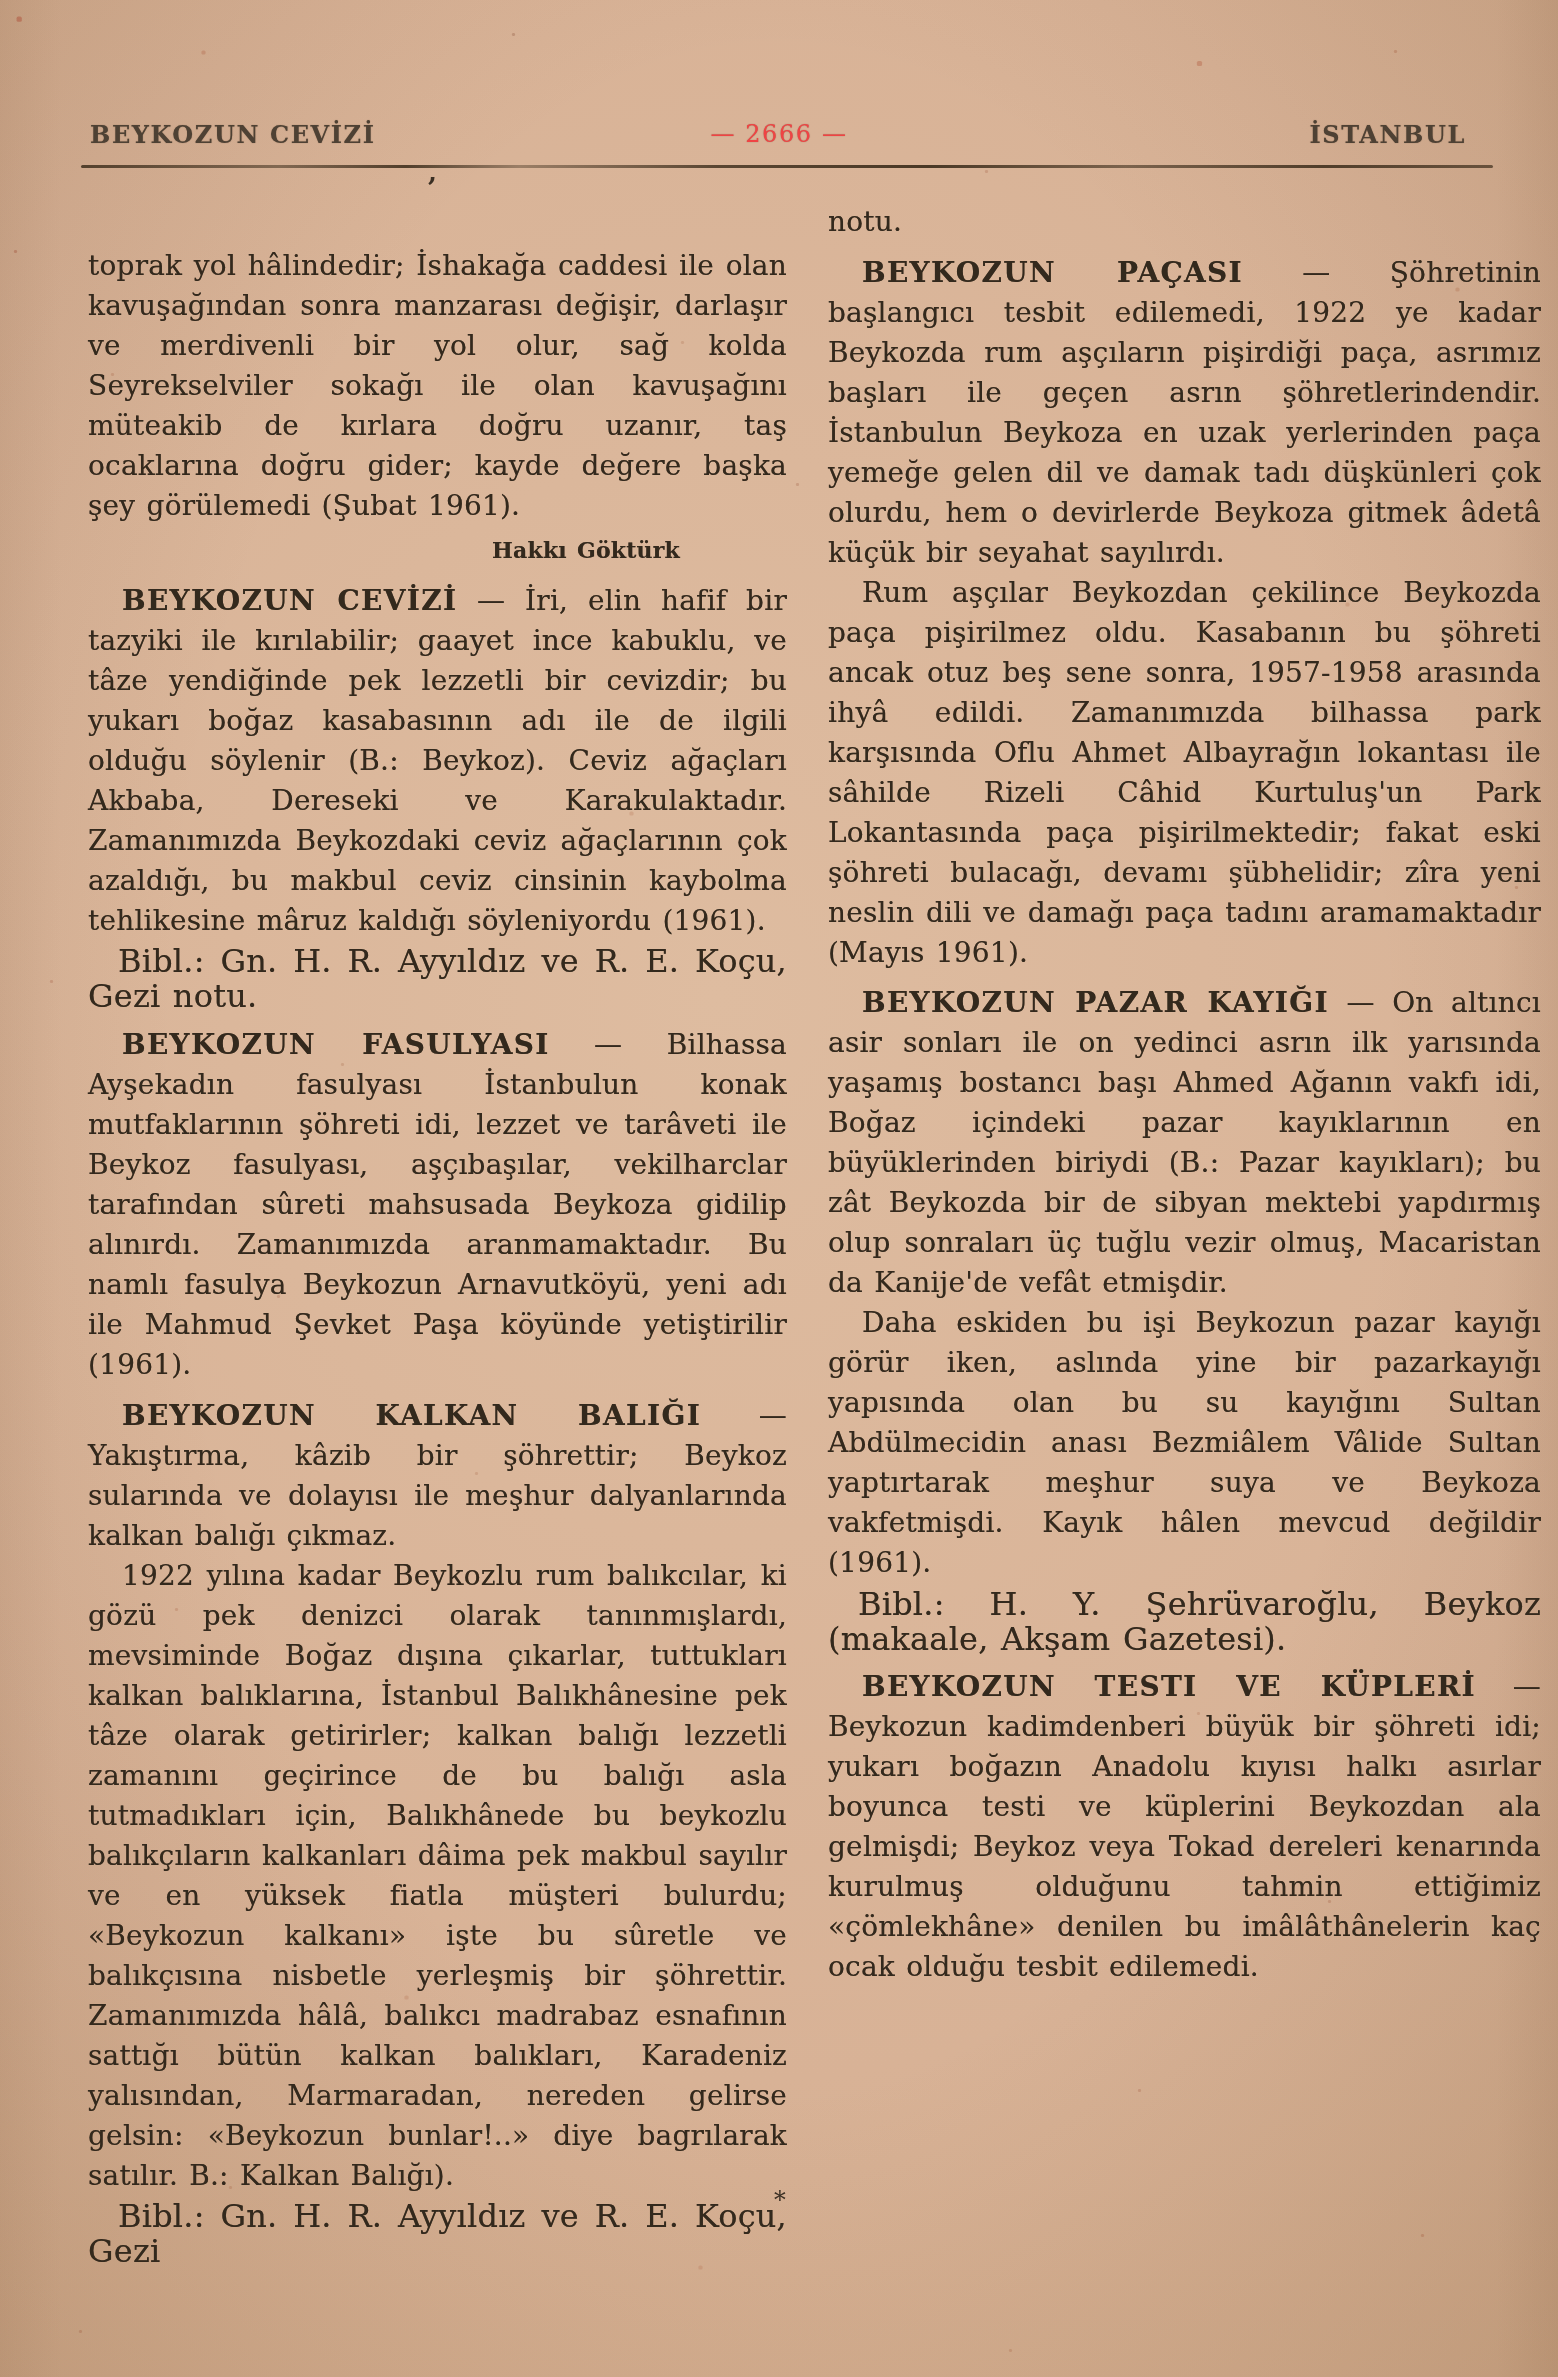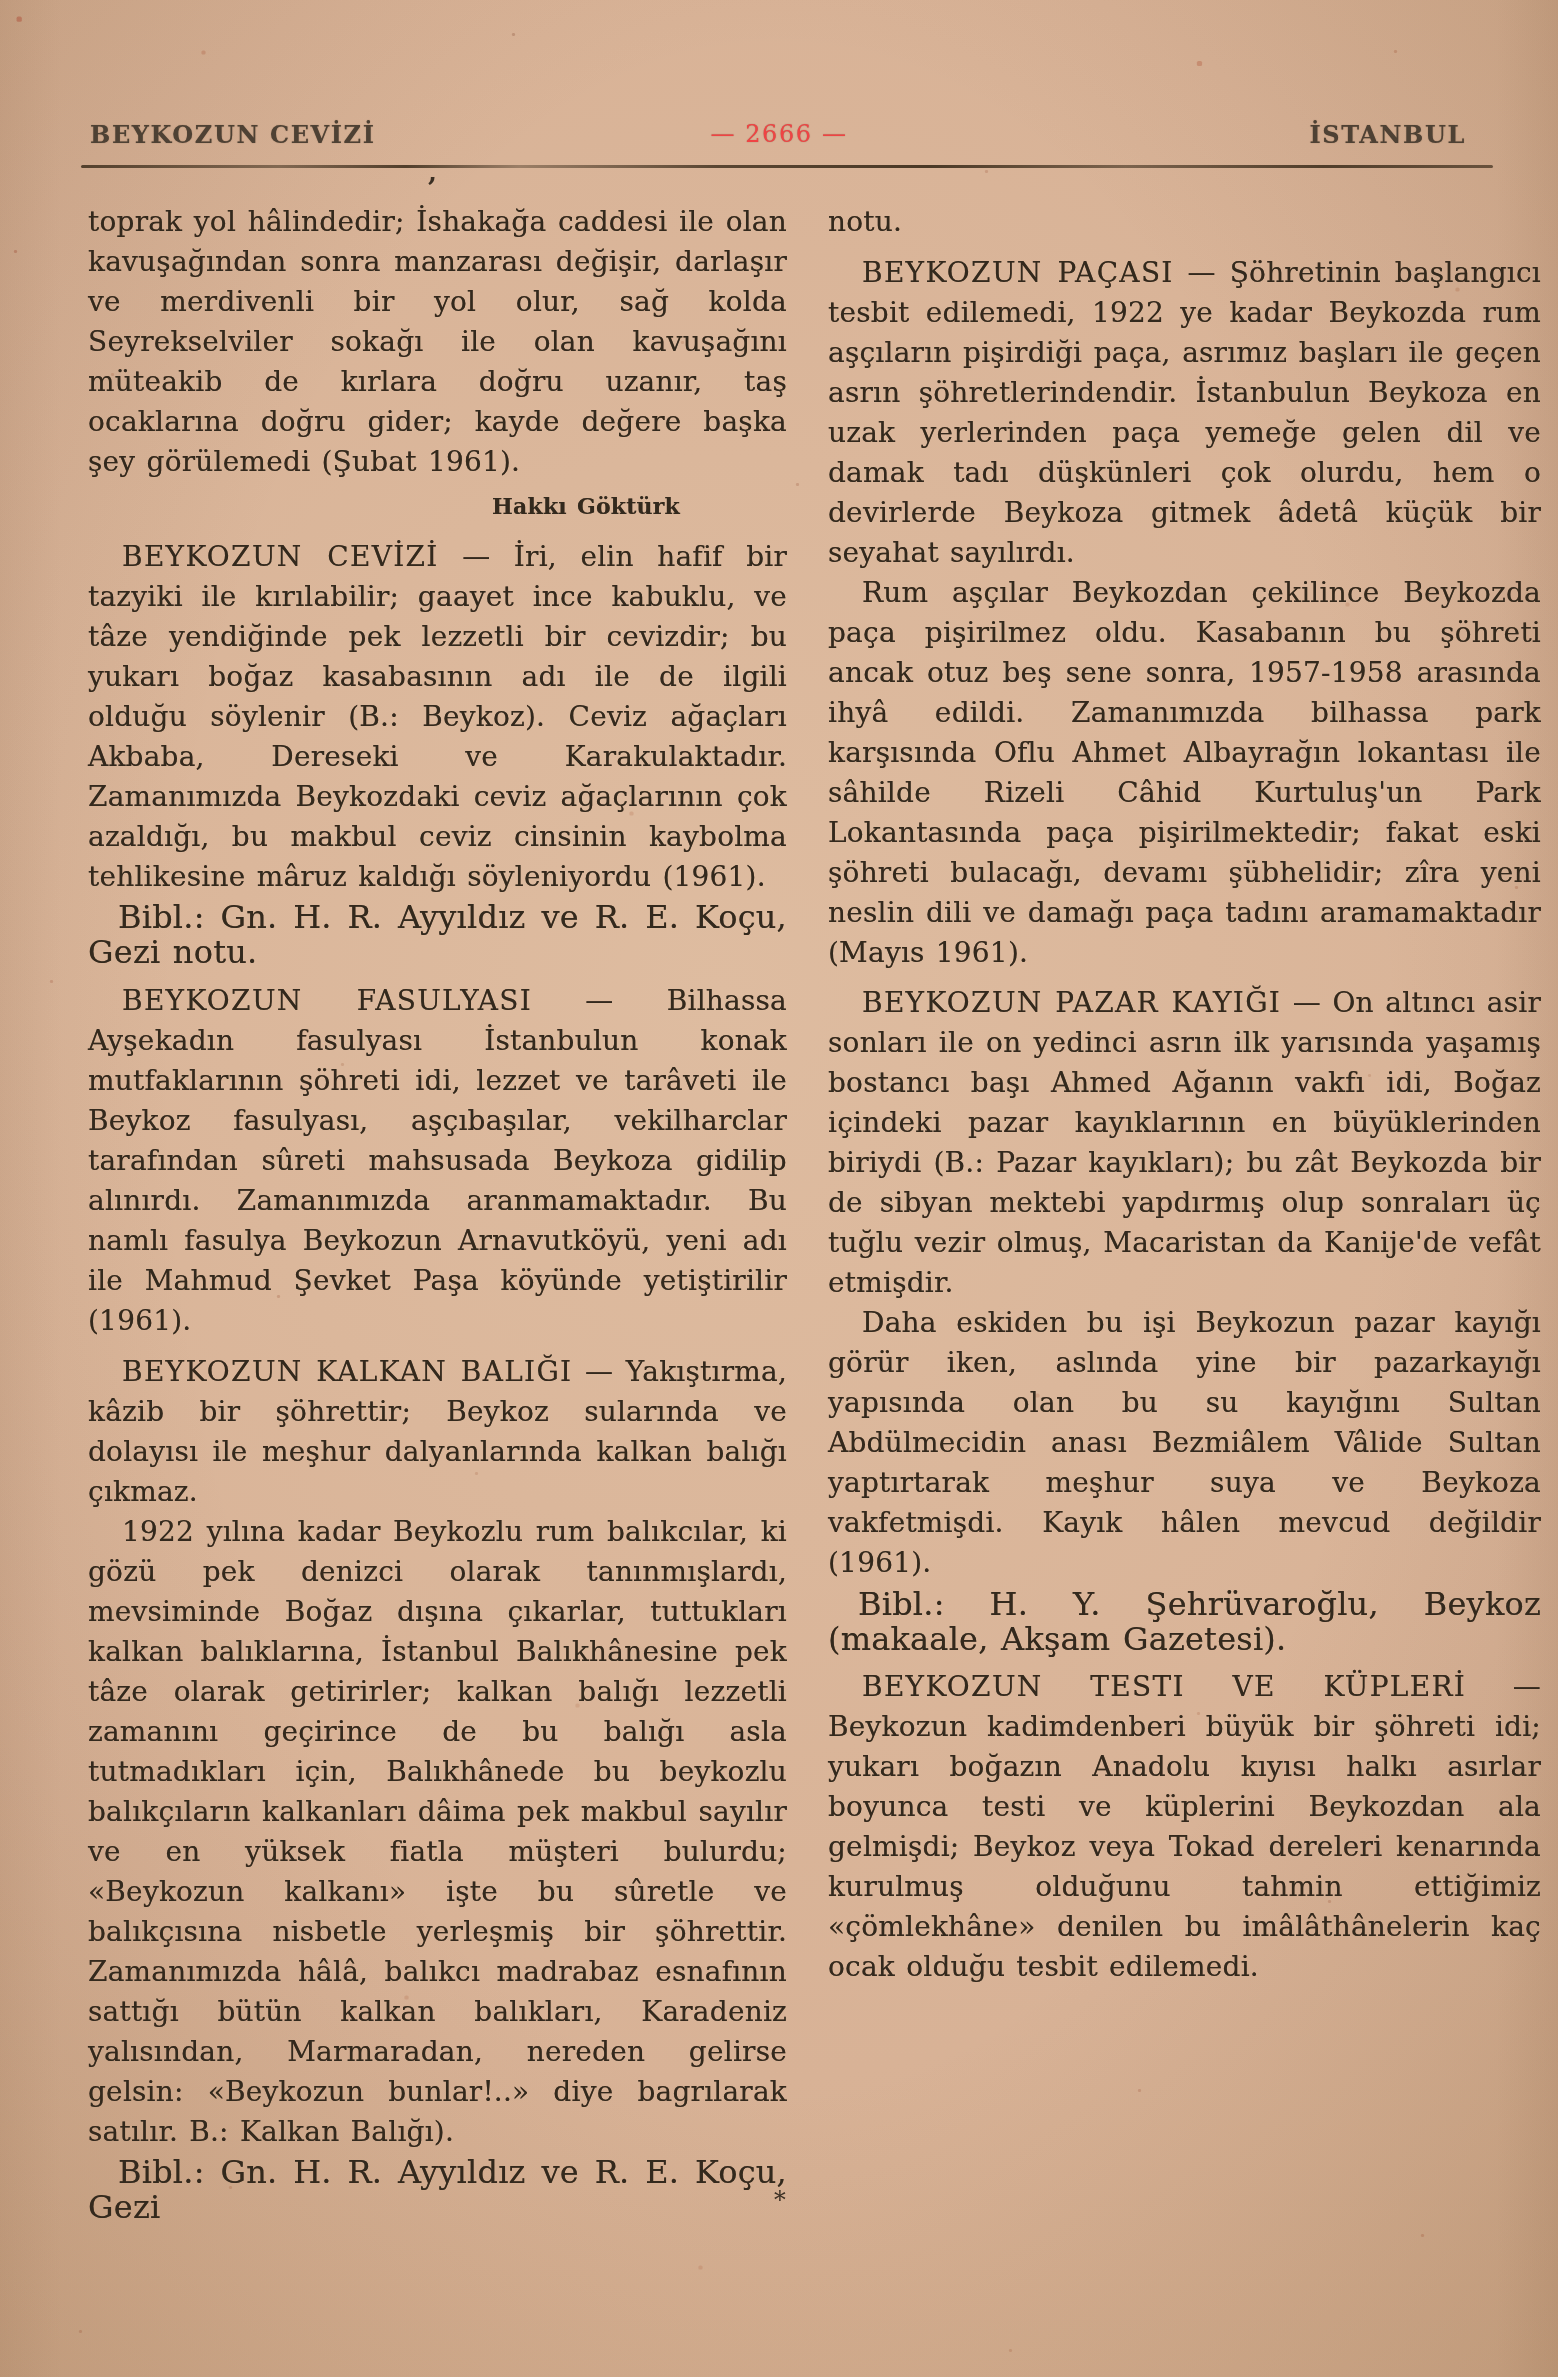--- a/index.html
+++ b/index.html
@@ -80,27 +80,27 @@
   .column {
     position: absolute; top: 202px;
     color: #33291d;
     font-size: 28px;
     line-height: 40px;
     text-align: justify;
     letter-spacing: 0.2px;
     word-spacing: 2.1px;
     text-shadow: 0 0 0.5px rgba(52,38,24,.55);
   }
-  .column-left  { left: 88px;  width: 699px; }
+  .column-left  { left: 88px;  width: 699px; margin-top: 44px; }
   .column-right { left: 792px; width: 713px; margin-left: 36px; }
 
   .para { margin: 0; }
   .para.indent { text-indent: 34px; }
   .para.entry  { text-indent: 34px; margin-top: 10.7px; }
-  .entry-head  { font-weight: normal; letter-spacing: 1.3px; }
+  .entry-head  { font-weight: bold; letter-spacing: 1.3px; }
   .bibl {
     margin: 3.2px 0 0 0;
     font-size: 32px;
     line-height: 35px;
     text-indent: 30px;
   }
   .signature {
     margin: 4.3px 107px 2.1px 0;
     text-align: right;
     font-weight: bold;

